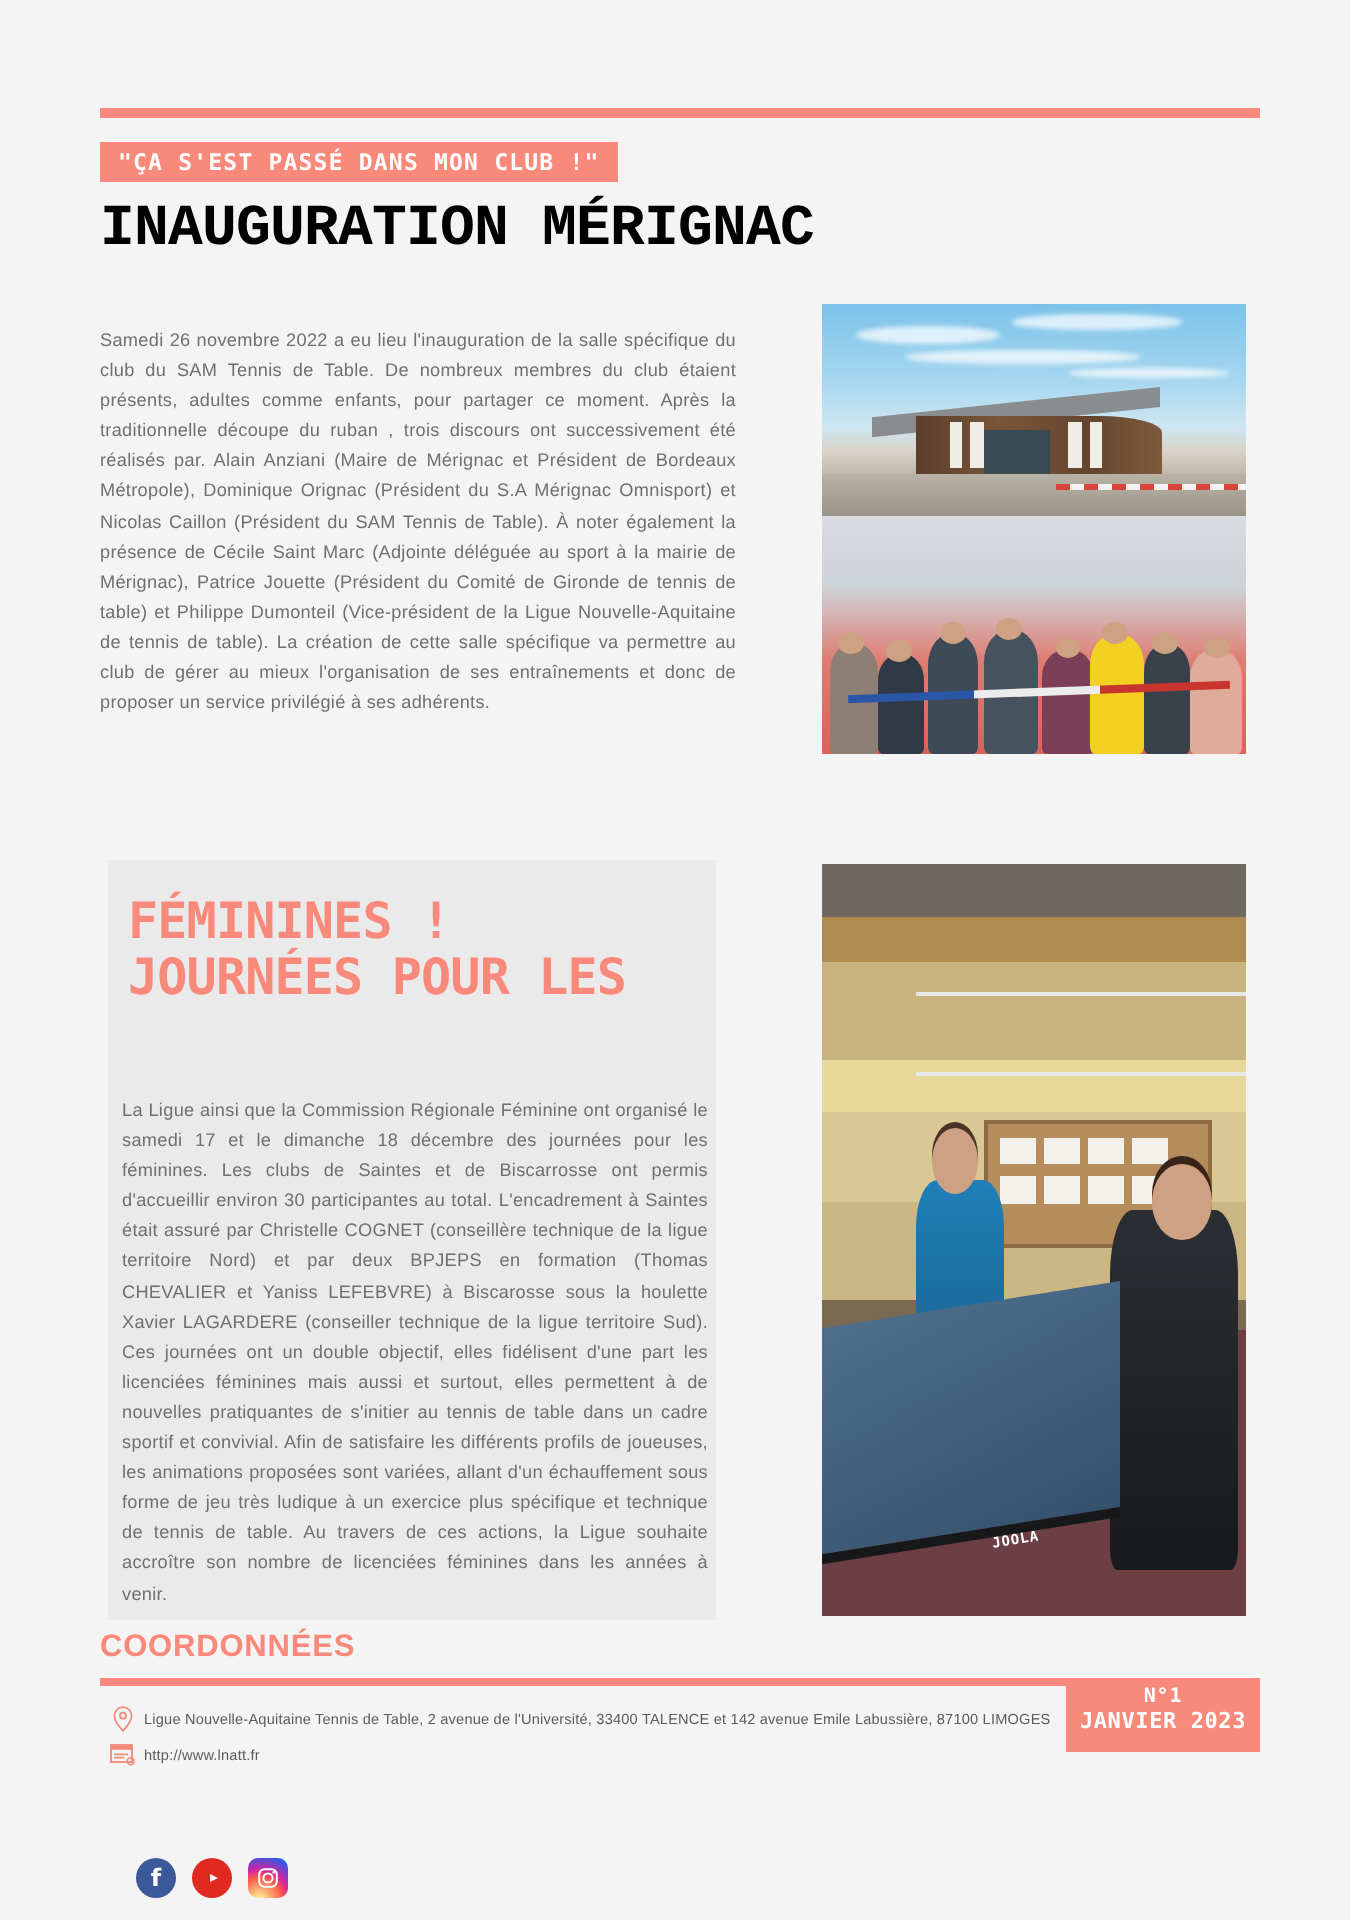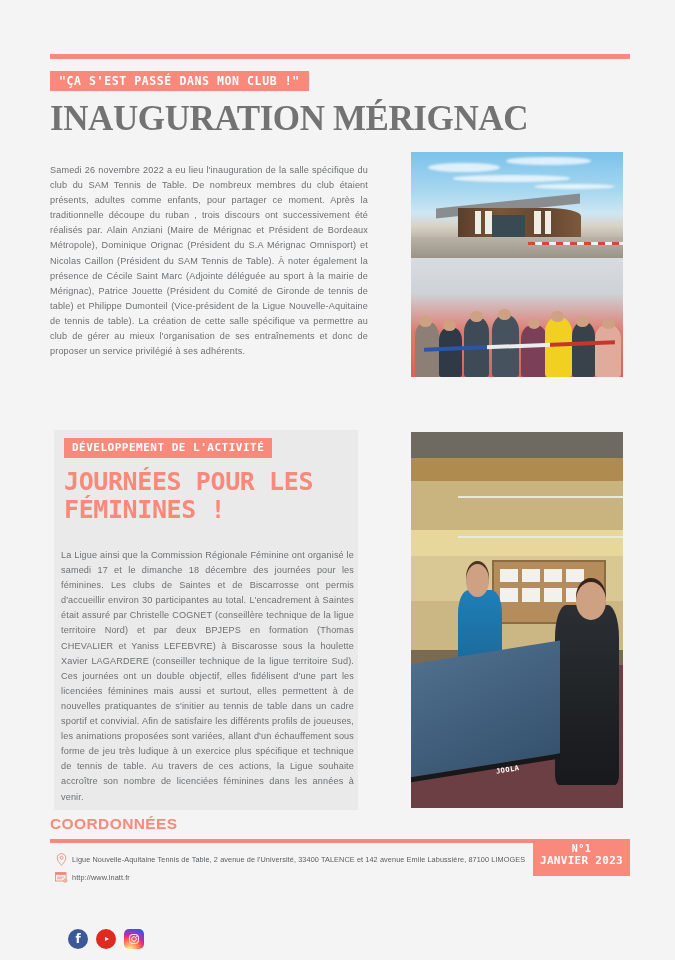--- a/index.html
+++ b/index.html
@@ -44,24 +44,24 @@
     color: #ffffff;
     font-family: "DejaVu Sans Mono", monospace;
     font-size: 11.5px;
     font-weight: bold;
     letter-spacing: 0.6px;
     padding: 4px 9px 4px 9px;
     line-height: 1.05;
     white-space: nowrap;
   }
   .headline {
-    color: #737373;
-    font-family: Liberation Serif, serif;
-    font-weight: bold;
-    font-size: 35px;
+    color: #000000;
+    font-family: Liberation Mono, monospace;
+    font-weight: bold;
+    font-size: 29px;
     letter-spacing: -0.4px;
     line-height: 1.12;
     margin-top: 8px;
     white-space: nowrap;
     transform: scaleX(1.0);
   }
   .sec1-body {
     position: absolute;
     left: 50px;
     top: 163px;
@@ -415,24 +415,23 @@
         <div class="crowd-person" style="left:87%;width:12%;height:44%;background:#e0ab9a;"></div>
         <div class="head" style="left:90%;bottom:40%;width:6%;height:9%;"></div>
         <div class="ribbon"></div>
       </div>
     </div>
   </div>
 
   <div class="sec2-panel"></div>
 
   <div class="sec2-head">
-    <div class="kicker2">DÉVELOPPEMENT DE L'ACTIVITÉ</div>
     <div class="headline2">
+      <div>FÉMININES !</div>
       <div>JOURNÉES POUR LES</div>
-      <div>FÉMININES !</div>
     </div>
   </div>
 
   <div class="sec2-body">La Ligue ainsi que la Commission Régionale Féminine ont organisé le samedi 17 et le dimanche 18 décembre des journées pour les féminines. Les clubs de Saintes et de Biscarrosse ont permis d'accueillir environ 30 participantes au total. L'encadrement à Saintes était assuré par Christelle COGNET (conseillère technique de la ligue territoire Nord) et par deux BPJEPS en formation (Thomas CHEVALIER et Yaniss LEFEBVRE) à Biscarosse sous la houlette Xavier LAGARDERE (conseiller technique de la ligue territoire Sud). Ces journées ont un double objectif, elles fidélisent d'une part les licenciées féminines mais aussi et surtout, elles permettent à de nouvelles pratiquantes de s'initier au tennis de table dans un cadre sportif et convivial. Afin de satisfaire les différents profils de joueuses, les animations proposées sont variées, allant d'un échauffement sous forme de jeu très ludique à un exercice plus spécifique et technique de tennis de table. Au travers de ces actions, la Ligue souhaite accroître son nombre de licenciées féminines dans les années à venir.</div>
 
   <div class="photo-frame photo2">
     <div class="gym-wall">
       <div class="rail"></div>
       <div class="board">
         <i style="left:6%;top:12%;width:16%;height:22%;"></i>

